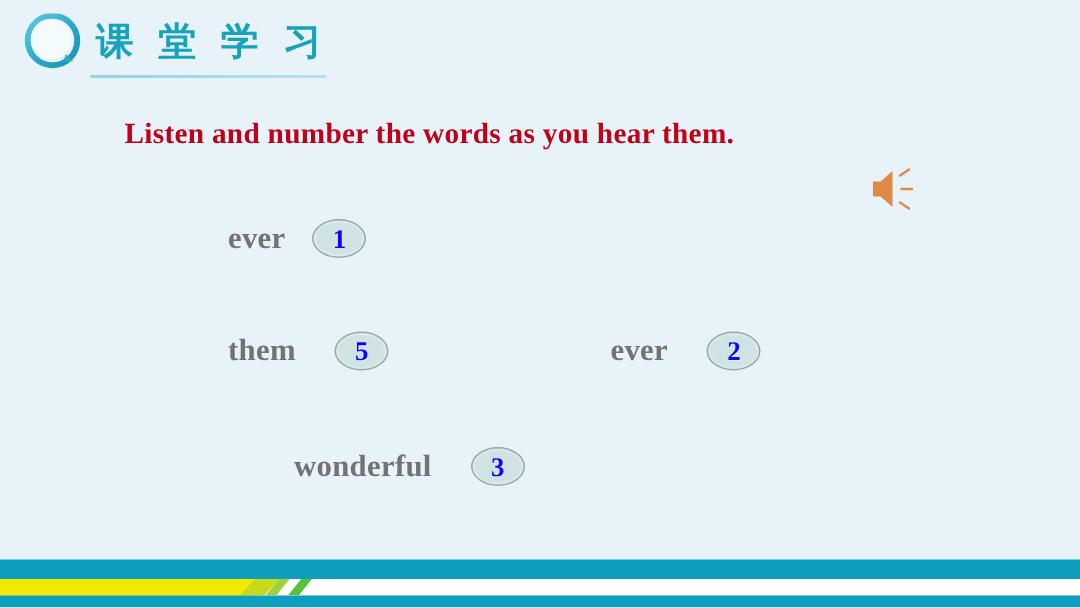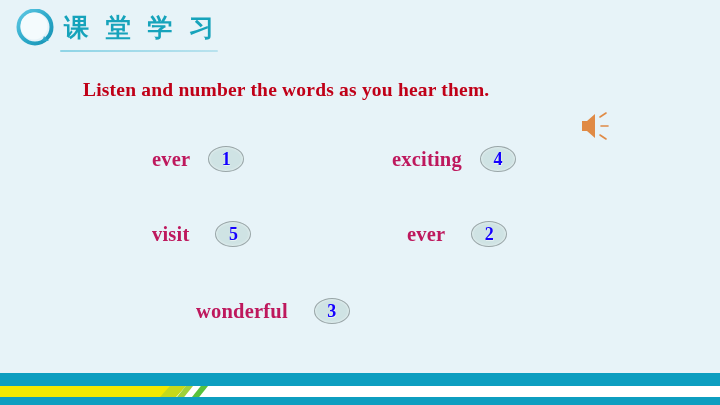--- a/index.html
+++ b/index.html
@@ -101,21 +101,21 @@
     align-items: center;
   }
   .cell-left  { left: 152px; }
   .cell-right { left: 392px; }
   .cell-right.indent { left: 407px; }
 
   .word-label {
     font-family: "Liberation Serif", serif;
     font-size: 20.5px;
     font-weight: bold;
-    color: #be185d;
+    color: #737373;
     white-space: nowrap;
     letter-spacing: 0.2px;
   }
 
   .num-bubble {
     margin-left: 18px;
     width: 36px;
     height: 26px;
     border-radius: 50%;
     background: #cfe3e4;
@@ -241,31 +241,25 @@
     </svg>
   </span>
 
   <div class="word-row" id="row-0">
     <div class="cell cell-left">
       <span class="word-label">ever</span>
       <span class="num-bubble">
         <span>1</span>
       </span>
     </div>
-    <div class="cell cell-right">
-      <span class="word-label">exciting</span>
-      <span class="num-bubble">
-        <span>4</span>
-      </span>
-    </div>
   </div>
 
   <div class="word-row" id="row-1">
     <div class="cell cell-left">
-      <span class="word-label">visit</span>
+      <span class="word-label">them</span>
       <span class="num-bubble gap-wide">
         <span>5</span>
       </span>
     </div>
     <div class="cell cell-right indent">
       <span class="word-label">ever</span>
       <span class="num-bubble gap-wide">
         <span>2</span>
       </span>
     </div>

